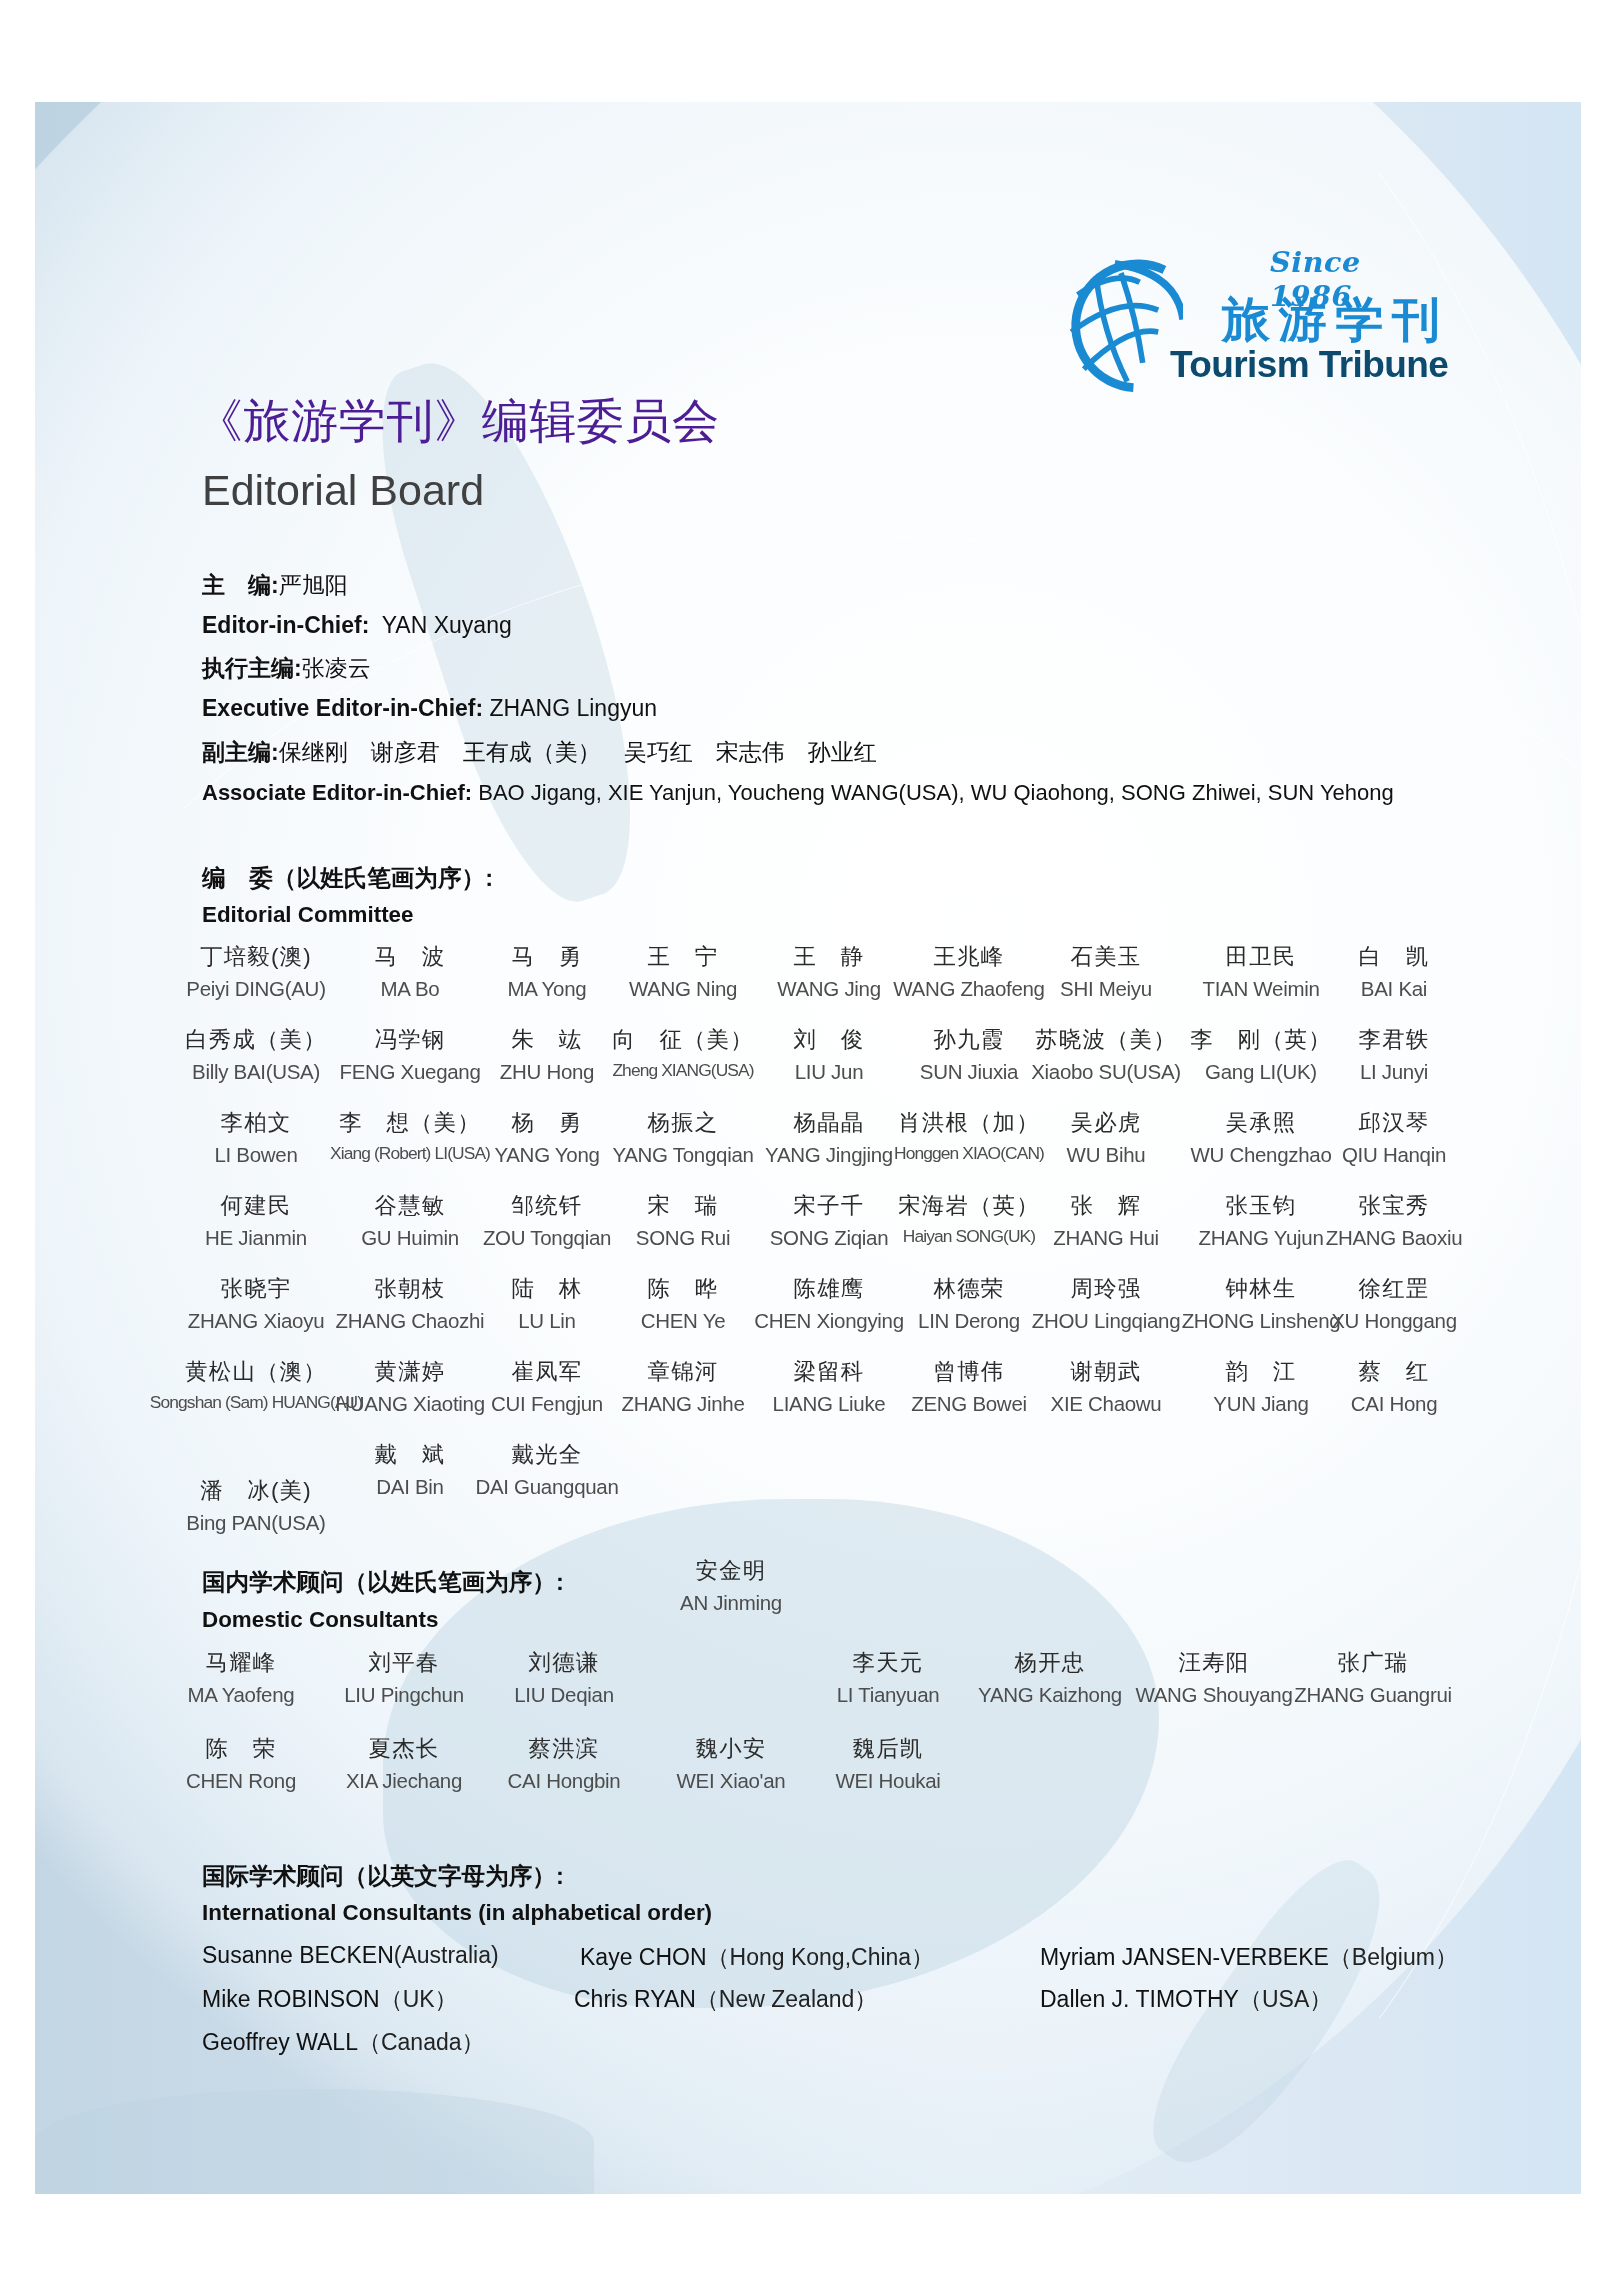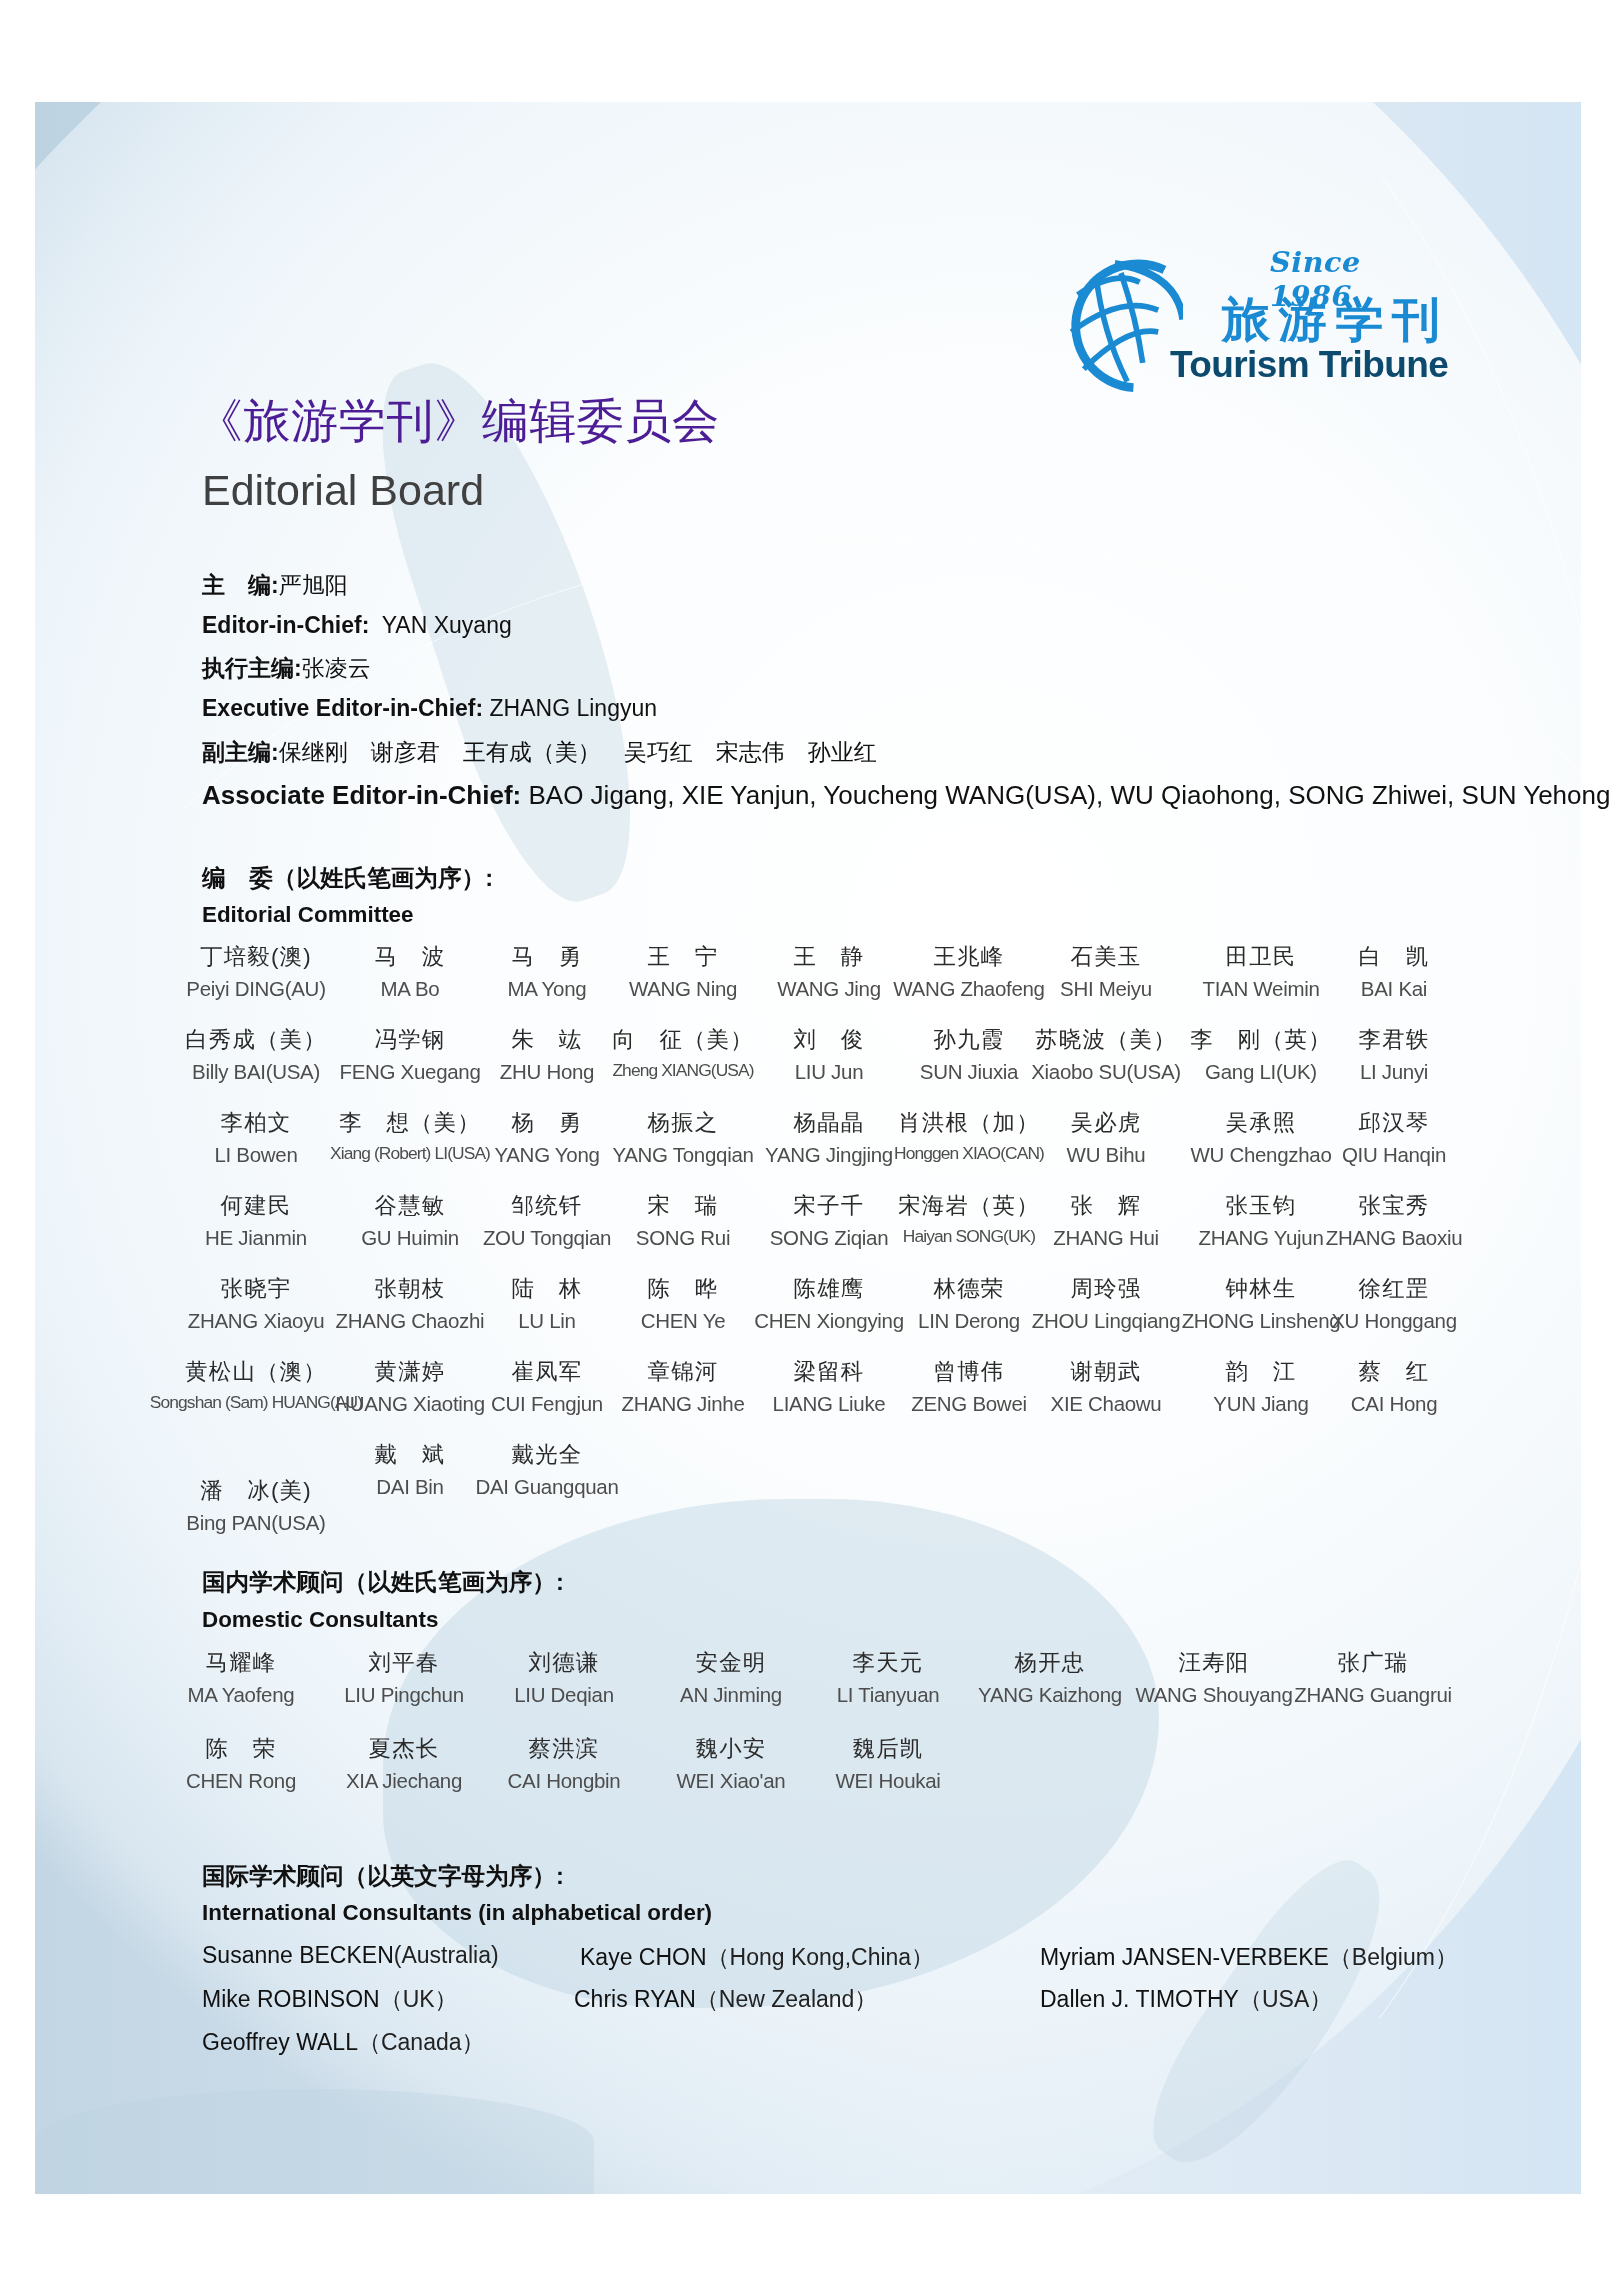--- a/index.html
+++ b/index.html
@@ -95,21 +95,21 @@
 </div>
 <div class="line" style="top:653px;">
   <b>执行主编:</b><span class="val">张凌云</span>
 </div>
 <div class="line" style="top:695px;">
   <b>Executive Editor-in-Chief:</b> <span class="val">ZHANG Lingyun</span>
 </div>
 <div class="line" style="top:737px;">
   <b>副主编:</b><span class="val">保继刚　谢彦君　王有成（美）　吴巧红　宋志伟　孙业红</span>
 </div>
-<div class="line" style="top:780px;font-size:26px;">
+<div class="line" style="top:780px;font-size:22px;">
   <b>Associate Editor-in-Chief:</b> <span class="val">BAO Jigang, XIE Yanjun, Youcheng WANG(USA), WU Qiaohong, SONG Zhiwei, SUN Yehong</span>
 </div>
 
 <div class="sec-cn" style="top:862px;">编　委（以姓氏笔画为序）:</div>
 <div class="sec-en" style="top:902px;">Editorial Committee</div>
 <div id="committee-grid" class="grid">
     <div class="cell" style="left: 256px; top: 941px;">
       <span class="cn">丁培毅(澳)</span>
       <span class="en">Peiyi DING(AU)</span>
     </div>
@@ -347,21 +347,21 @@
       <span class="en">MA Yaofeng</span>
     </div>
     <div class="cell" style="left: 404px; top: 1647px;">
       <span class="cn">刘平春</span>
       <span class="en">LIU Pingchun</span>
     </div>
     <div class="cell" style="left: 564px; top: 1647px;">
       <span class="cn">刘德谦</span>
       <span class="en">LIU Deqian</span>
     </div>
-    <div class="cell" style="left: 731px; top: 1647px; text-align: center;">
+    <div class="cell" style="left: 731px; top: 1555px; text-align: center;">
       <span class="cn">安金明</span>
       <span class="en">AN Jinming</span>
     </div>
     <div class="cell" style="left: 888px; top: 1647px;">
       <span class="cn">李天元</span>
       <span class="en">LI Tianyuan</span>
     </div>
     <div class="cell" style="left: 1050px; top: 1647px;">
       <span class="cn">杨开忠</span>
       <span class="en">YANG  Kaizhong</span>

